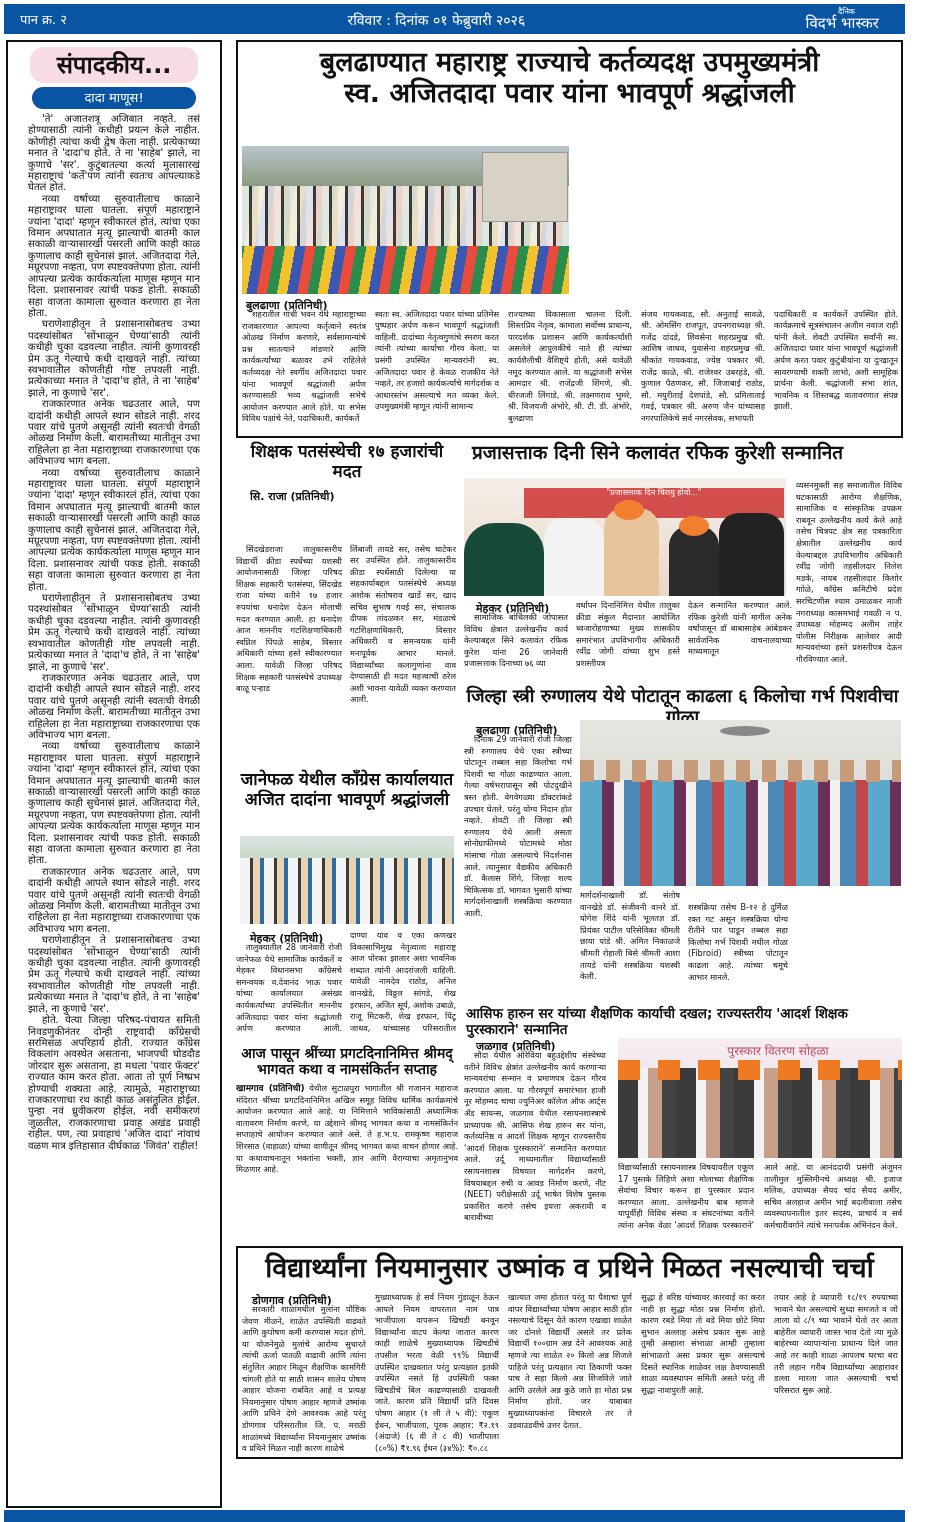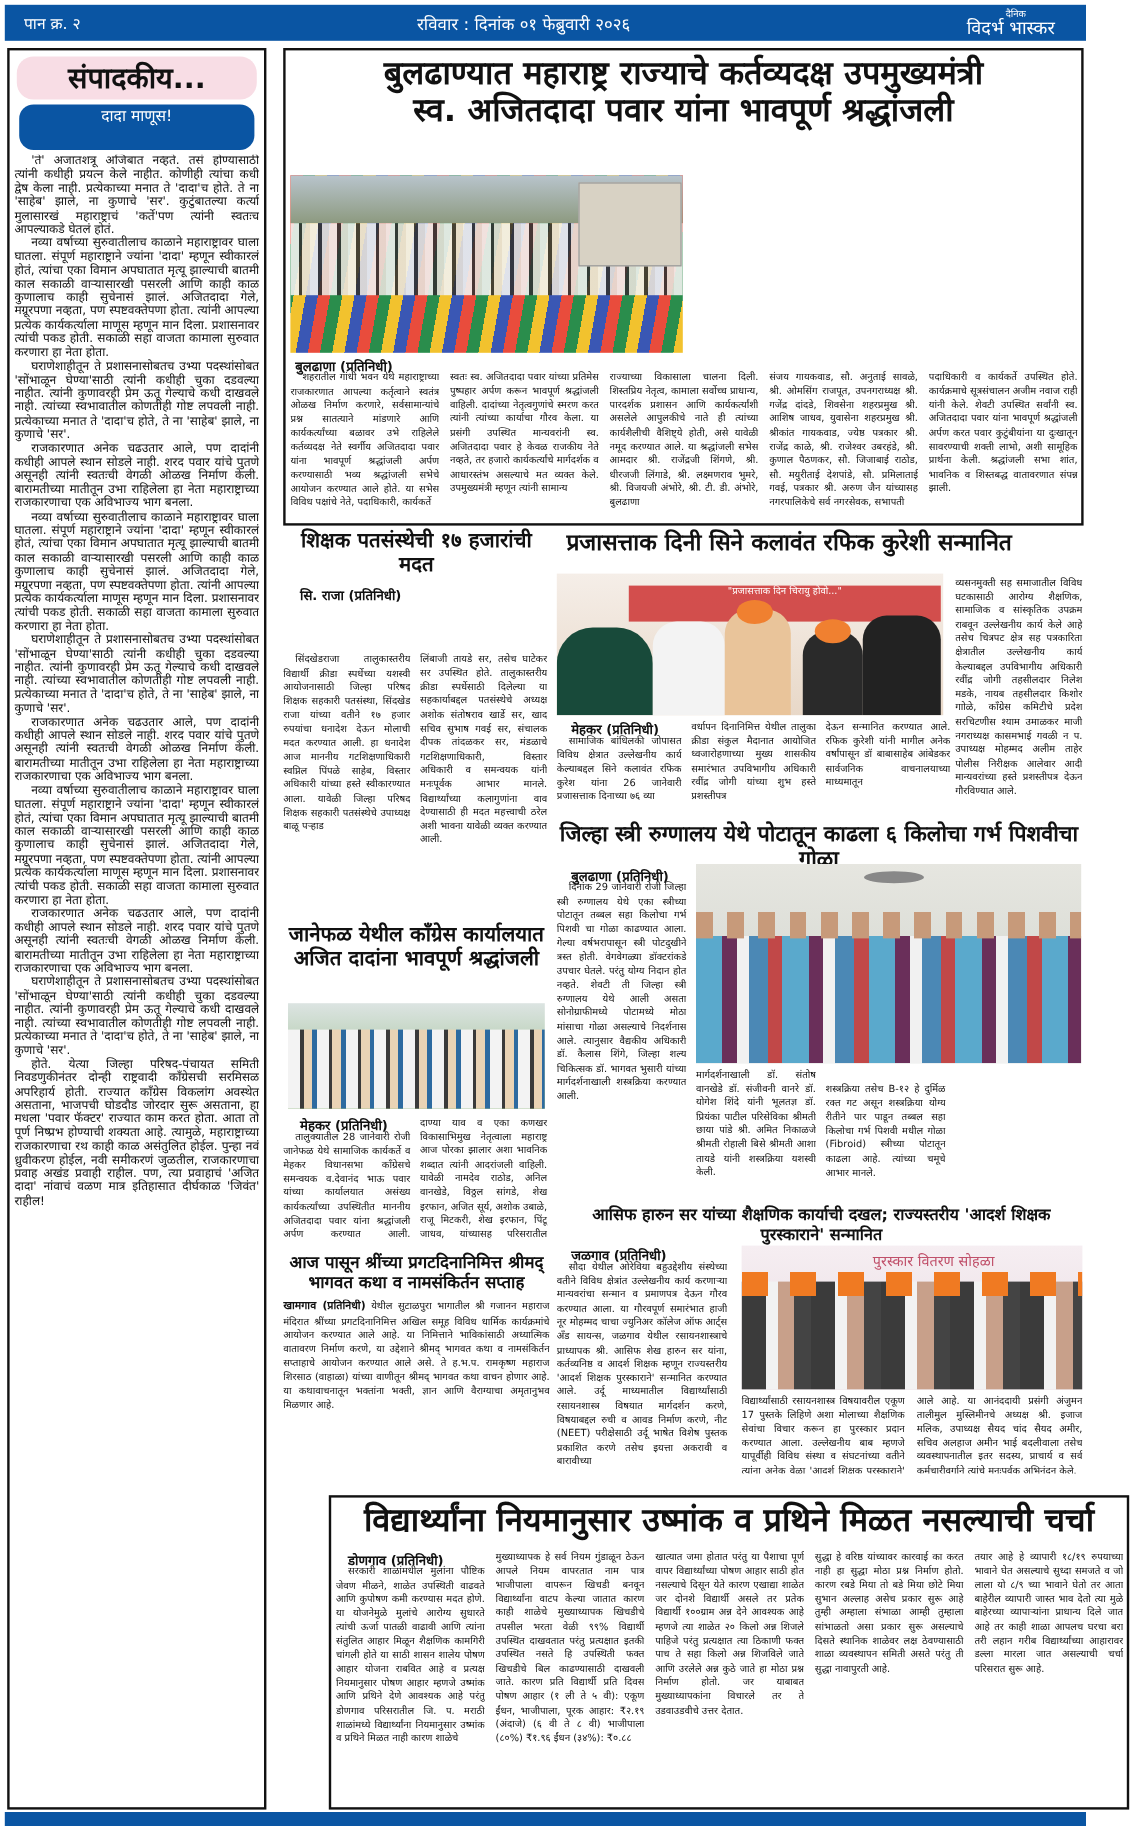--- a/index.html
+++ b/index.html
@@ -3,23 +3,23 @@
 <meta charset="utf-8">
 <style>
 *{box-sizing:border-box;margin:0;padding:0}
 body{width:945px;height:1522px;background:#fff;font-family:"DejaVu Sans",sans-serif;color:#111;position:relative;overflow:hidden}
 .topbar{position:absolute;left:4px;top:4px;width:901px;height:30px;background:#0a55a3;color:#fff;display:flex;align-items:center;justify-content:space-between;padding:0 26px 0 16px}
 .topbar .pg{font-size:13px}
 .topbar .dt{font-size:14px}
 .topbar .brand{font-size:15px;text-align:right;line-height:1}
 .topbar .brand small{display:block;font-size:8px;margin-right:24px}
 .botbar{position:absolute;left:4px;top:1510px;width:901px;height:12px;background:#0a55a3}
-.side{position:absolute;left:6px;top:40px;width:216px;height:1468px;border:2px solid #111;padding:3px 4px;overflow:hidden}
+.side{position:absolute;left:6px;top:40px;width:216px;height:1468px;border:2px solid #111;padding:3px 20px;overflow:hidden}
 .ed-head{background:#f8dde5;border-radius:14px;height:36px;text-align:center;font-size:24px;font-weight:bold;line-height:36px;margin:2px 2px 4px}
-.ed-sub{background:#0a55a3;color:#fff;border-radius:12px;height:38px;text-align:center;font-size:13px;line-height:22px;margin:0 4px 4px}
+.ed-sub{background:#0a55a3;color:#fff;border-radius:12px;height:22px;text-align:center;font-size:13px;line-height:22px;margin:0 4px 4px}
 .ed-text{font-size:10px;line-height:11.4px;text-align:justify;overflow:hidden;height:1388px}
 .ed-text p{text-indent:14px}
 .box{position:absolute;border:2px solid #111;overflow:hidden;background:#fff}
 .hl{text-align:center;font-weight:bold;color:#111;line-height:1.15}
 .photo{position:absolute;overflow:hidden}
 .cols{position:absolute;font-size:8.2px;line-height:11.6px;text-align:justify;overflow:hidden}
 .dl{font-weight:bold;font-size:11px}
 .col{position:absolute;overflow:hidden}
 .crowd{background:
  repeating-linear-gradient(100deg,#e94c3c 0 10px,#2a8d4c 10px 20px,#f2c22e 20px 30px,#3a57b4 30px 40px);}
@@ -142,35 +142,35 @@
     <div>आज पासून श्रींच्या प्रगटदिनानिमित्त श्रीमद्</div>
     <div>भागवत कथा व नामसंकिर्तन सप्ताह</div>
   </div>
   <div class="cols" style="left:0;top:38px;width:222px;height:140px;">
     <span class="dl" style="font-size:9px">खामगाव (प्रतिनिधी)</span>
     <span>येथील सुटाळपुरा भागातील श्री गजानन महाराज मंदिरात श्रींच्या प्रगटदिनानिमित्त अखिल समूह विविध धार्मिक कार्यक्रमांचे आयोजन करण्यात आले आहे. या निमित्ताने भाविकांसाठी अध्यात्मिक वातावरण निर्माण करणे, या उद्देशाने श्रीमद् भागवत कथा व नामसंकिर्तन सप्ताहाचे आयोजन करण्यात आले असे. ते ह.भ.प. रामकृष्ण महाराज शिरसाठ (वाहाळा) यांच्या वाणीतून श्रीमद् भागवत कथा वाचन होणार आहे. या कथावाचनातून भक्तांना भक्ती, ज्ञान आणि वैराग्याचा अमृतानुभव मिळणार आहे.</span>
   </div>
 </div>
 
 <div style="position:absolute;left:462px;top:1006px;width:441px;height:222px;">
-  <div class="hl" style="font-size:13.5px;text-align:center;padding-left:4px;">आसिफ हारुन सर यांच्या शैक्षणिक कार्याची दखल; राज्यस्तरीय 'आदर्श शिक्षक पुरस्काराने' सन्मानित</div>
+  <div class="hl" style="font-size:13.5px;text-align:left;padding-left:4px;">आसिफ हारुन सर यांच्या शैक्षणिक कार्याची दखल; राज्यस्तरीय 'आदर्श शिक्षक पुरस्काराने' सन्मानित</div>
   <div class="dl" style="position:absolute;left:14px;top:32px;">जळगाव (प्रतिनिधी)</div>
   <div class="cols" style="left:2px;top:44px;width:142px;height:176px;text-indent:10px">सौदा येथील ओरेविया बहुउद्देशीय संस्थेच्या वतीने विविध क्षेत्रांत उल्लेखनीय कार्य करणाऱ्या मान्यवरांचा सन्मान व प्रमाणपत्र देऊन गौरव करण्यात आला. या गौरवपूर्ण समारंभात हाजी नूर मोहम्मद चाचा ज्युनिअर कॉलेज ऑफ आर्ट्स ॲंड सायन्स, जळगाव येथील रसायनशास्त्राचे प्राध्यापक श्री. आसिफ शेख हारुन सर यांना, कर्तव्यनिष्ठ व आदर्श शिक्षक म्हणून राज्यस्तरीय 'आदर्श शिक्षक पुरस्काराने' सन्मानित करण्यात आले. उर्दू माध्यमातील विद्यार्थ्यांसाठी रसायनशास्त्र विषयात मार्गदर्शन करणे, विषयाबद्दल रुची व आवड निर्माण करणे, नीट (NEET) परीक्षेसाठी उर्दू भाषेत विशेष पुस्तक प्रकाशित करणे तसेच इयत्ता अकरावी व बारावीच्या</div>
   <div class="photo" style="left:156px;top:32px;width:284px;height:120px;background:linear-gradient(#f6eef2,#e6dae0);">
     <div style="position:absolute;left:40px;top:4px;width:240px;font-size:12px;color:#c0506a;text-align:center">पुरस्कार वितरण सोहळा</div>
     <div style="position:absolute;left:0;top:30px;width:284px;height:90px;background:repeating-linear-gradient(90deg,#3b3b3b 0 20px,#f2f2f2 20px 30px,#c8a08a 30px 44px,#444 44px 58px);"></div>
     <div style="position:absolute;left:0;top:22px;width:284px;height:20px;background:repeating-linear-gradient(90deg,#f07a22 0 22px,transparent 22px 40px);"></div>
   </div>
   <div class="cols" style="left:156px;top:156px;width:284px;height:66px;">
     <div class="col" style="left:0;top:0;width:136px;height:66px">विद्यार्थ्यांसाठी रसायनशास्त्र विषयावरील एकूण 17 पुस्तके लिहिणे अशा मोलाच्या शैक्षणिक सेवांचा विचार करून हा पुरस्कार प्रदान करण्यात आला. उल्लेखनीय बाब म्हणजे यापूर्वीही विविध संस्था व संघटनांच्या वतीने त्यांना अनेक वेळा 'आदर्श शिक्षक पुरस्काराने' गौरविण्यात</div>
     <div class="col" style="left:146px;top:0;width:138px;height:66px">आले आहे. या आनंददायी प्रसंगी अंजुमन तालीमुल मुस्लिमीनचे अध्यक्ष श्री. इजाज मलिक, उपाध्यक्ष सैयद चांद सैयद अमीर, सचिव अलहाज अमीन भाई बदलीवाला तसेच व्यवस्थापनातील इतर सदस्य, प्राचार्य व सर्व कर्मचारीवर्गाने त्यांचे मनःपूर्वक अभिनंदन केले.</div>
   </div>
 </div>
 
-<div class="box" style="left:236px;top:1246px;width:667px;height:262px;margin-left:38px;">
+<div class="box" style="left:236px;top:1246px;width:667px;height:213px;">
   <div class="hl" style="font-size:27px;padding-top:4px;">विद्यार्थ्यांना नियमानुसार उष्मांक व प्रथिने मिळत नसल्याची चर्चा</div>
   <div class="dl" style="position:absolute;left:14px;top:44px;">डोणगाव (प्रतिनिधी)</div>
   <div class="cols" style="left:4px;top:44px;width:657px;height:214px;">
     <div class="col" style="left:0;top:12px;width:124px;height:202px;text-indent:10px">सरकारी शाळांमधील मुलांना पौष्टिक जेवण मीळने, शाळेत उपस्थिती वाढवते आणि कुपोषण कमी करण्यास मदत होणे. या योजनेमुळे मुलांचे आरोग्य सुधारते त्यांची ऊर्जा पातळी वाढावी आणि त्यांना संतुलित आहार मिळून शैक्षणिक कामगिरी चांगली होते या साठी शासन शालेय पोषण आहार योजना राबवित आहे व प्रत्यक्ष नियमानुसार पोषण आहार म्हणजे उष्मांक आणि प्रथिने देणे आवश्यक आहे परंतु डोणगाव परिसरातील जि. प. मराठी शाळांमध्ये विद्यार्थ्यांना नियमानुसार उष्मांक व प्रथिने मिळत नाही कारण शाळेचे</div>
     <div class="col" style="left:133px;top:0;width:124px;height:214px">मुख्याध्यापक हे सर्व नियम गुंडाळून ठेऊन आपले नियम वापरतात नाम पात्र भाजीपाला वापरून खिचडी बनवून विद्यार्थ्यांना वाटप केल्या जातात कारण काही शाळेचे मुख्याध्यापक खिचडीचे तपसील भरता वेळी ९९% विद्यार्थी उपस्थित दाखवतात परंतु प्रत्यक्षात इतकी उपस्थित नसते हि उपस्थिती फक्त खिचडीचे बिल काढण्यासाठी दाखवली जाते. कारण प्रति विद्यार्थी प्रति दिवस पोषण आहार (१ ली ते ५ वी): एकूण ईंधन, भाजीपाला, पूरक आहार: ₹२.१९ (अंदाजे) (६ वी ते ८ वी) भाजीपाला (८०%) ₹१.९६ ईंधन (३४%): ₹०.८८</div>
     <div class="col" style="left:266px;top:0;width:124px;height:214px">खात्यात जमा होतात परंतु या पैशाचा पूर्ण वापर विद्यार्थ्यांच्या पोषण आहार साठी होत नसल्याचे दिसून येते कारण एखाद्या शाळेत जर दोनशे विद्यार्थी असले तर प्रतेक विद्यार्थी १००ग्राम अन्न देने आवश्यक आहे म्हणजे त्या शाळेत २० किलो अन्न शिजले पाहिजे परंतु प्रत्यक्षात त्या ठिकाणी फक्त पाच ते सहा किलो अन्न शिजविले जाते आणि उरलेले अन्न कुठे जाते हा मोठा प्रश्न निर्माण होतो. जर याबाबत मुख्याध्यापकांना विचारले तर ते उडवाउडवीचे उत्तर देतात.</div>
     <div class="col" style="left:399px;top:0;width:124px;height:214px">सुद्धा हे वरिष्ठ यांच्यावर कारवाई का करत नाही हा सुद्धा मोठा प्रश्न निर्माण होतो. कारण रबडे मिया तो बडे मिया छोटे मिया सुभान अल्लाह असेच प्रकार सुरू आहे तुम्ही अम्हाला संभाळा आम्ही तुम्हाला सांभाळतो असा प्रकार सुरू असल्याचे दिसते स्थानिक शाळेवर लक्ष ठेवण्यासाठी शाळा व्यवस्थापन समिती असते परंतु ती सुद्धा नावापुरती आहे.</div>
     <div class="col" style="left:532px;top:0;width:124px;height:214px">तयार आहे हे व्यापारी १८/१९ रुपयाच्या भावाने घेत असल्याचे सुध्दा समजते व जो लाला यो ८/९ च्या भावाने घेतो तर आता बाहेरील व्यापारी जास्त भाव देतो त्या मुळे बाहेरच्या व्यापाऱ्यांना प्राधान्य दिले जात आहे तर काही शाळा आपलच घरचा बरा तरी लहान गरीब विद्यार्थ्यांच्या आहारावर डल्ला मारला जात असल्याची चर्चा परिसरात सुरू आहे.</div>
   </div>
 </div>

